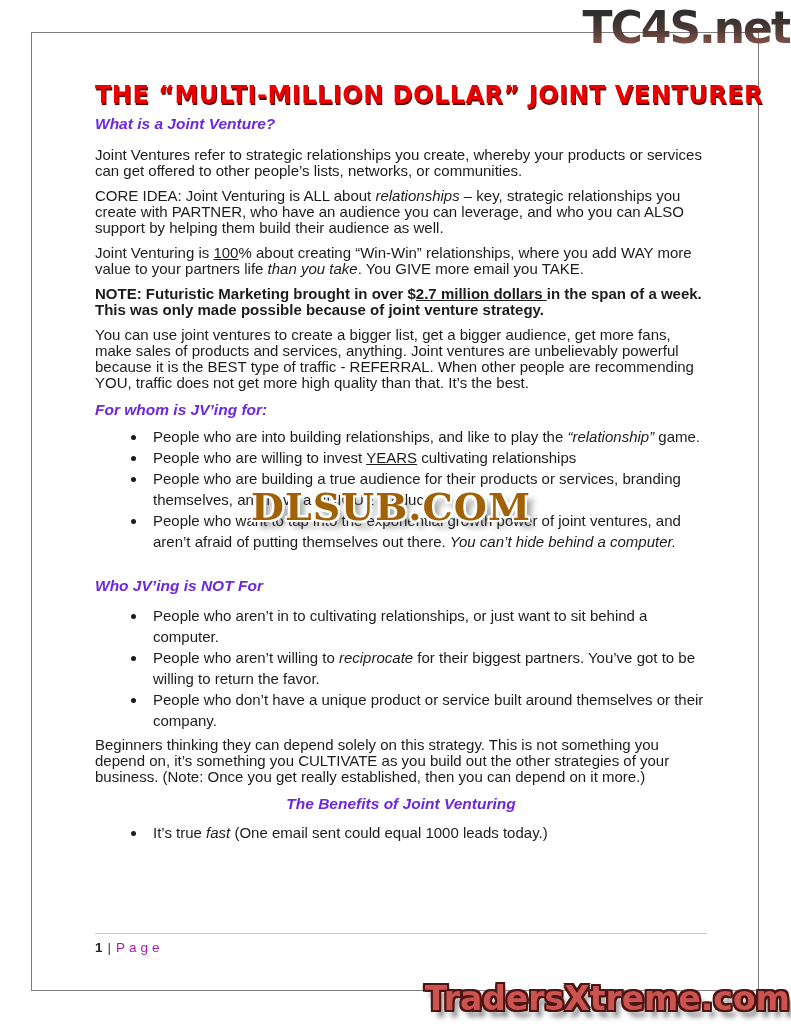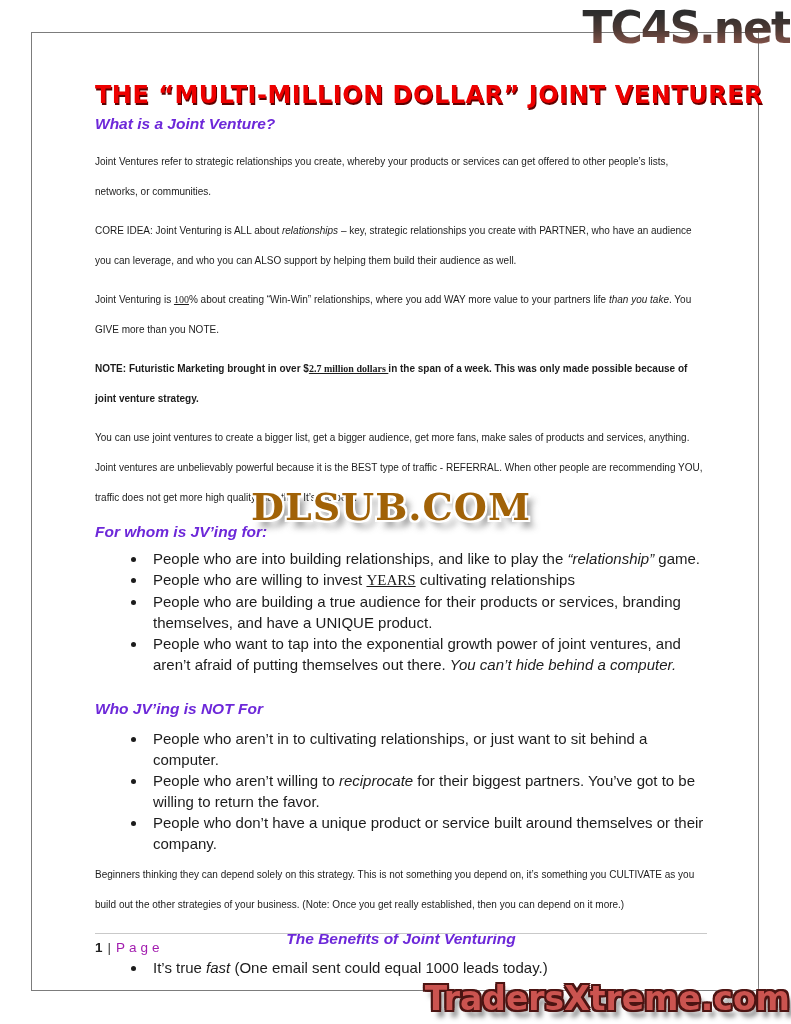--- a/index.html
+++ b/index.html
@@ -24,26 +24,26 @@
     margin:2px 0 12px 0;
   }
   .red-heading{
     font-size:15.5px;line-height:19px;font-weight:bold;font-style:italic;
     color:#6d28d9;margin:0;
   }
   .h-what{margin-top:6px;margin-bottom:14px;}
   .h-forwhom{margin-top:9px;margin-bottom:7px;}
   .h-notfor{margin-top:24px;margin-bottom:10px;}
   .h-benefits{margin-top:2px;margin-bottom:9px;text-align:center;}
-  p.body-para{margin:0 0 9px 0;font-size:10px;line-height:30px;}
+  p.body-para{margin:0 0 9px 0;font-size:15px;line-height:16px;}
   p.bold{font-weight:bold;}
   ul.bullets{margin:0 0 6px 0;padding:0 0 0 52px;}
   ul.bullets li{font-size:15px;line-height:21px;padding-left:6px;margin:0;}
   .run-i{font-style:italic;}
-  .run-u{text-decoration:underline;font-family:Liberation Serif, serif;}
+  .run-u{text-decoration:underline;}
   .footer-rule{position:absolute;left:95px;top:933px;width:612px;height:1px;background:#c9c9c9;z-index:2;}
   .footer-text{position:absolute;left:95px;top:940px;font-size:13.5px;line-height:16px;z-index:2;}
   .footer-text .num{font-weight:bold;color:#222;margin-right:5px;}
   .footer-text .sep{color:#3a3a3a;margin-right:5px;}
   .footer-text .lbl{letter-spacing:4px;color:#a21caf;}
   .logo-top{
     position:absolute;top:3px;right:1px;z-index:3;
     font-family:"DejaVu Sans",sans-serif;font-weight:bold;
     font-size:44px;line-height:50px;letter-spacing:-2px;
     background:linear-gradient(180deg,#2d2d2d 20%,#4f3b35 55%,#9a5d52 95%);
@@ -74,21 +74,21 @@
 <div class="page-border"></div>
 
 <div class="logo-top">TC4S.net</div>
 
 <div class="content">
   <div class="doc-title">THE “MULTI-MILLION DOLLAR” JOINT VENTURER</div>
 
   <div class="red-heading h-what">What is a Joint Venture?</div>
   <p class="body-para"><span>Joint Ventures refer to strategic relationships you create, whereby your products or services can get offered to other people’s lists, networks, or communities.</span></p>
   <p class="body-para"><span>CORE IDEA: Joint Venturing is ALL about </span><span class="run-i">relationships</span><span> – key, strategic relationships you create with PARTNER, who have an audience you can leverage, and who you can ALSO support by helping them build their audience as well.</span></p>
-  <p class="body-para"><span>Joint Venturing is </span><span class="run-u">100</span><span>% about creating “Win-Win” relationships, where you add WAY more value to your partners life </span><span class="run-i">than you take</span><span>. You GIVE more than you NOTE.</span></p>
+  <p class="body-para"><span>Joint Venturing is </span><span class="run-u">100</span><span>% about creating “Win-Win” relationships, where you add WAY more value to your partners life </span><span class="run-i">than you take</span><span>. You GIVE more email you TAKE.</span></p>
   <p class="body-para bold"><span>NOTE: Futuristic Marketing brought in over $</span><span class="run-u">2.7 million dollars </span><span>in the span of a week.  This was only made possible because of joint venture strategy.</span></p>
   <p class="body-para"><span>You can use joint ventures to create a bigger list, get a bigger audience, get more fans, make sales of products and services, anything. Joint ventures are unbelievably powerful because it is the BEST type of traffic - REFERRAL. When other people are recommending YOU, traffic does not get more high quality than that. It’s the best.</span></p>
 
   <div class="red-heading h-forwhom">For whom is JV’ing for:</div>
   <ul class="bullets">
     <li><span>People who are into building relationships, and like to play the </span><span class="run-i">“relationship”</span><span> game.</span></li>
     <li><span>People who are willing to invest </span><span class="run-u">YEARS</span><span> cultivating relationships</span></li>
     <li><span>People who are building a true audience for their products or services, branding themselves, and have a UNIQUE product.</span></li>
     <li><span>People who want to tap into the exponential growth power of joint ventures, and aren’t afraid of putting themselves out there.  </span><span class="run-i">You can’t hide behind a computer.</span></li>
   </ul>

